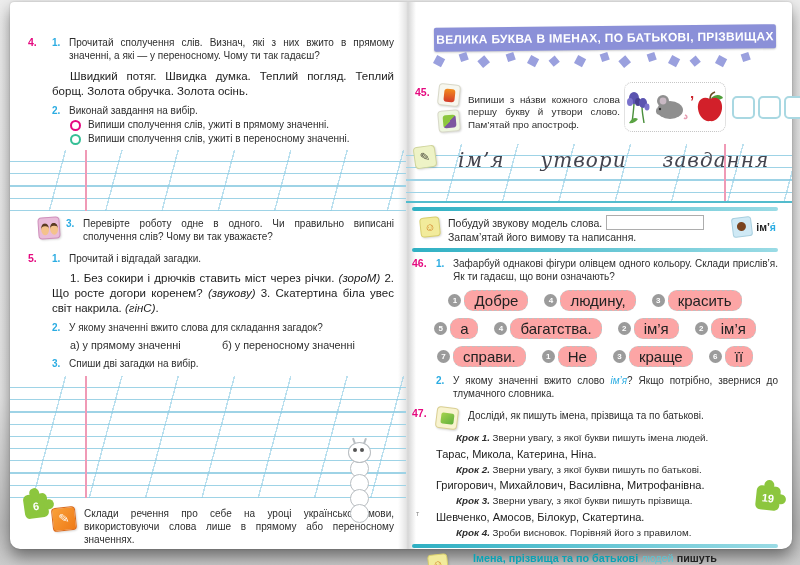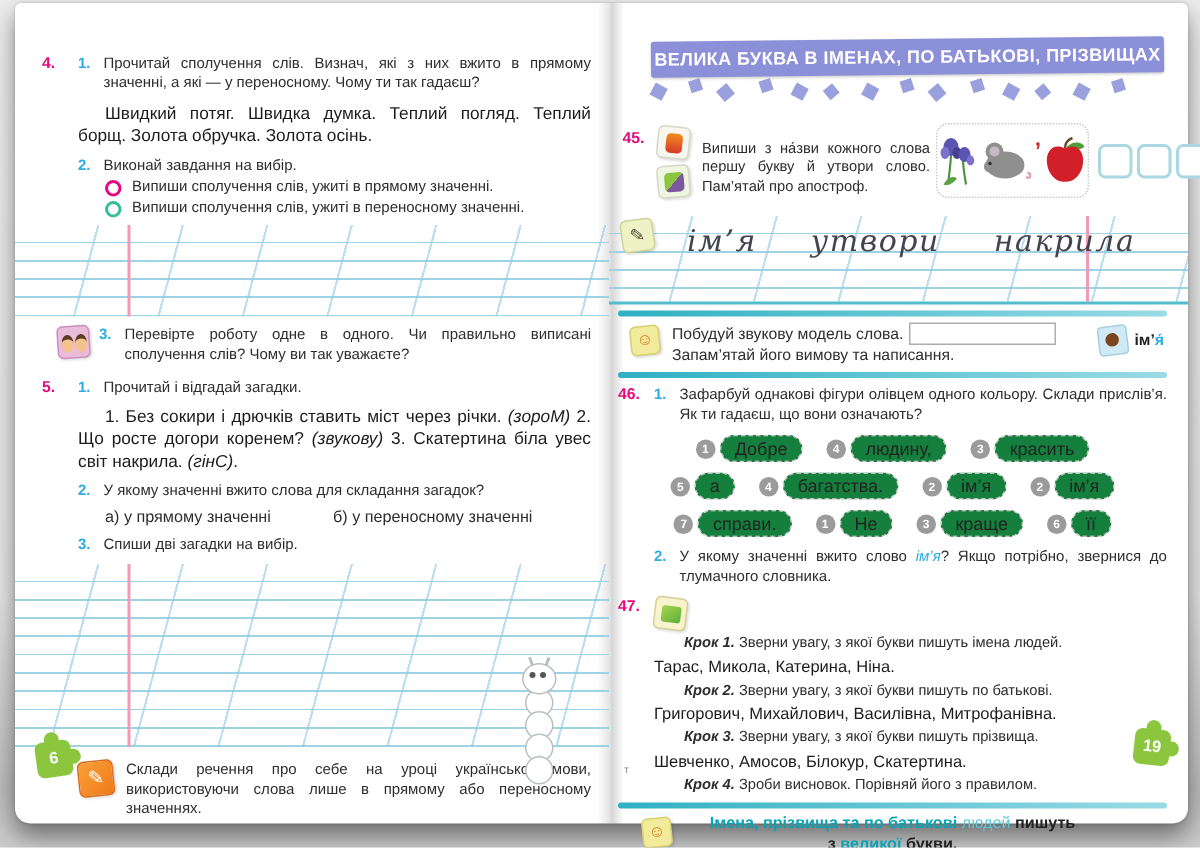--- a/index.html
+++ b/index.html
@@ -128,21 +128,21 @@
     transform:rotate(-7deg);position:relative}
   .imya-card .card i{position:absolute;left:4px;top:4px;width:9px;height:9px;border-radius:50%;background:#7a4420}
   .imya-label{font-weight:bold;font-size:10.5px;color:#222}
   .imya-label .blue{color:#2bace2}
 
   
   .tilerow{display:flex;justify-content:center;align-items:center;margin-top:7px;gap:16px}
   .tile{display:flex;align-items:center;gap:3px}
   .tnum{width:13px;height:13px;border-radius:50%;background:#9b9b9b;color:#fff;font-size:8px;
     font-weight:bold;text-align:center;line-height:13px;flex:0 0 13px}
-  .tword{border:1.2px dashed #c0c0c0;border-radius:9px;padding:1px 9px;font-size:12px;color:#222;background:#15803d}
+  .tword{border:1.2px dashed #c0c0c0;border-radius:9px;padding:1px 9px;font-size:15px;color:#222;background:#fca5a5}
   .italic-teal{font-style:italic;color:#2bace2}
 
   
   .krok{margin:3px 0 0 44px;font-size:9.8px;line-height:12.5px}
   .kroklabel{font-weight:bold;font-style:italic}
   .names{margin:2px 0 0 24px;font-size:11px;line-height:14px;color:#1c1c1c}
 
   
   .rulebox{position:relative;margin-top:5px}
   .ruletext{text-align:center;font-weight:bold;font-size:10.8px;line-height:13.5px;margin:4px 0;color:#222}
@@ -303,21 +303,21 @@
         <span class="abox"></span>
       </div>
     </div>
 
     <div class="ruled h57 hand-ruled">
       <span class="chip notepencil hand-icon">✎</span>
       <span class="pink-line" style="left:318px"></span>
       <div class="cursive">
         <span>ім’я</span>
         <span>утвори</span>
-        <span>накрила</span>
+        <span>завдання</span>
       </div>
     </div>
 
     <div class="tealbar"></div>
 
     <div class="sound">
       <span class="chip smiley">☺</span>
       <div class="soundlines">
         <div class="soundline1">
           <span>Побудуй звукову модель слова.</span>
@@ -395,20 +395,21 @@
     <div class="ex-row" style="margin-left:24px;margin-top:7px">
       <span class="tasknum">2.</span>
       <p class="task j"><span>У якому значенні вжито слово </span><span class="italic-teal">ім’я</span><span>? Якщо потрібно, звернися до тлумачного словника.</span></p>
     </div>
 
     <div class="ex-row" style="margin-top:7px">
       <span class="exnum">47.</span>
       <span class="chip mapnote" style="flex:0 0 22px;margin-right:10px">
           <i></i>
         </span>
+      <p class="task" style="margin-top:2px">Досліди́, як пишуть імена, прізвища та по батькові.</p>
     </div>
 
     <p class="krok"><span class="kroklabel">Крок 1.</span> <span>Зверни увагу, з якої букви пишуть імена людей.</span></p>
     <p class="names">Тарас, Микола, Катерина, Ніна.</p>
     <p class="krok"><span class="kroklabel">Крок 2.</span> <span>Зверни увагу, з якої букви пишуть по батькові.</span></p>
     <p class="names">Григорович, Михайлович, Василівна, Митрофанівна.</p>
     <p class="krok"><span class="kroklabel">Крок 3.</span> <span>Зверни увагу, з якої букви пишуть прізвища.</span></p>
     <p class="names">Шевченко, Амосов, Білокур, Скатертина.</p>
     <p class="krok"><span class="kroklabel">Крок 4.</span> <span>Зроби висновок. Порівняй його з правилом.</span></p>
 

